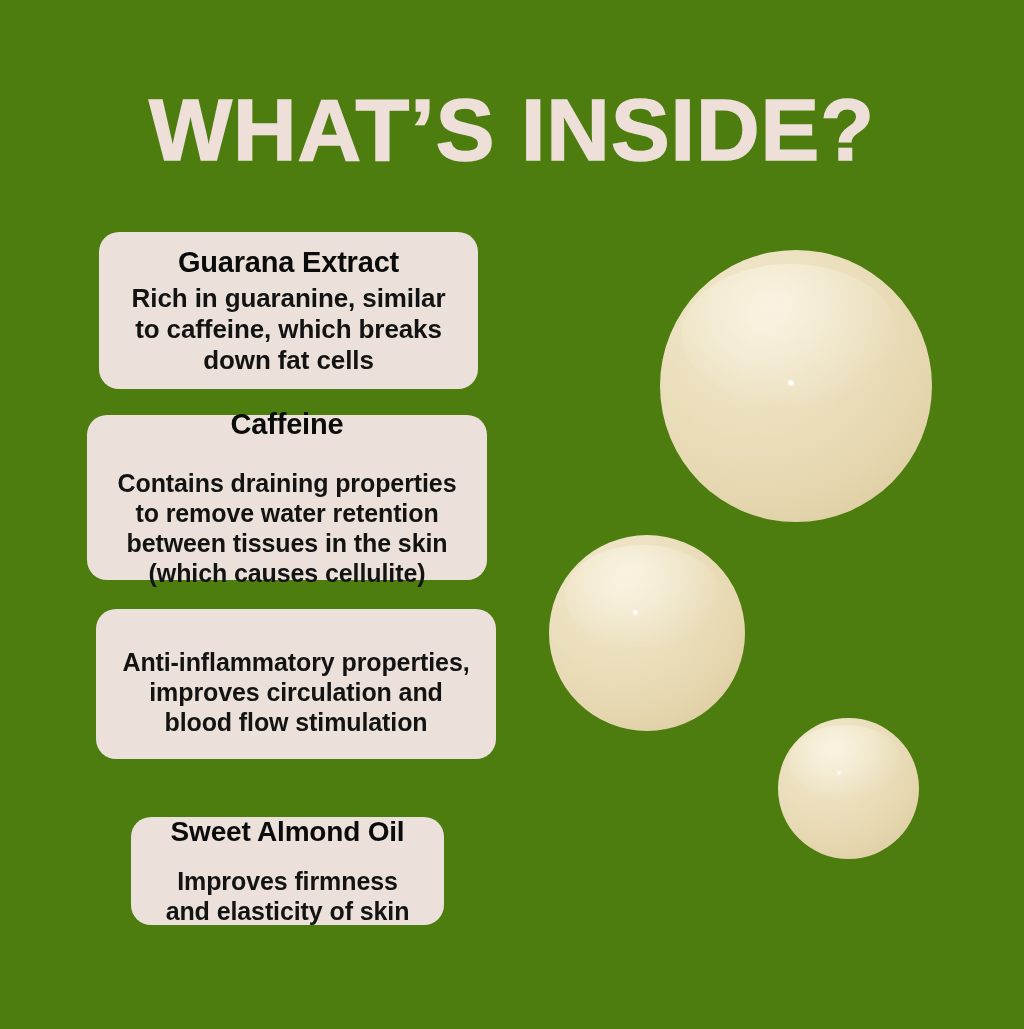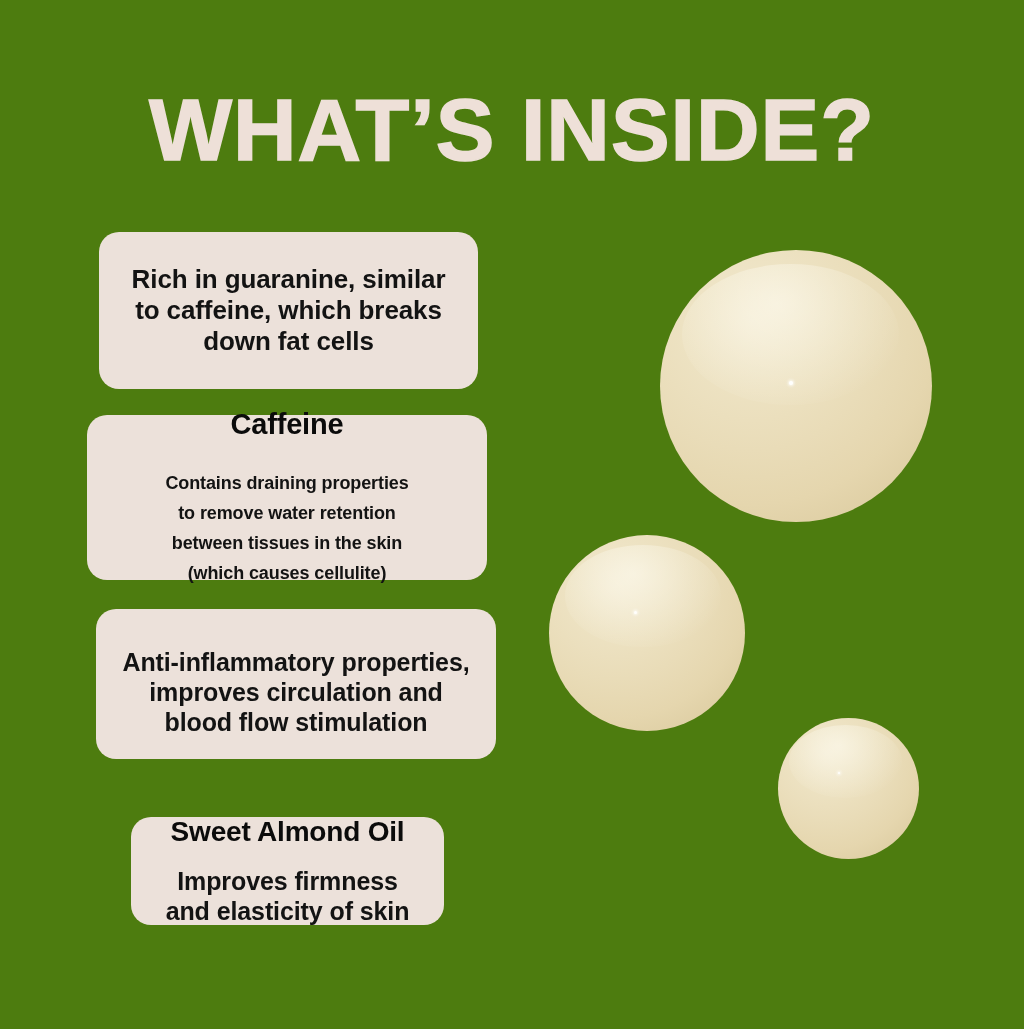--- a/index.html
+++ b/index.html
@@ -76,21 +76,21 @@
   #card-1 .card-title { font-size: 29px; line-height: 38px; }
   #card-1 .card-body  { font-size: 26px; line-height: 31px; margin-top: 2px; }
 
   
   #card-2 {
     left: 87px;  top: 415px;  width: 400px; height: 165px;
     padding: 8px 10px 10px;
     gap: 24px;
   }
   #card-2 .card-title { font-size: 29px; line-height: 37px; }
-  #card-2 .card-body  { font-size: 18px; line-height: 30px; margin-top: 1px; }
+  #card-2 .card-body  { font-size: 25px; line-height: 30px; margin-top: 1px; }
 
   
   #card-3 {
     left: 96px;  top: 609px;  width: 400px; height: 150px;
     padding: 8px 10px 10px;
   }
   #card-3 .card-title { font-size: 29px; line-height: 38px; }
   #card-3 .card-body  { font-size: 25px; line-height: 30px; margin-top: 18px; }
 
   
@@ -153,20 +153,21 @@
   #droplet-small  .specular { left: 60px; top: 54px; width: 2px; height: 2px; }
 </style>
 </head>
 <body>
 
 <div id="poster">
 
   <div id="headline">WHAT’S INSIDE?</div>
 
   <div class="card" id="card-1">
+    <div class="card-title">Guarana Extract</div>
     <div class="card-body">Rich in guaranine, similar
 to caffeine, which breaks
 down fat cells</div>
   </div>
 
   <div class="card" id="card-2">
     <div class="card-title">Caffeine</div>
     <div class="card-body">Contains draining properties
 to remove water retention
 between tissues in the skin

